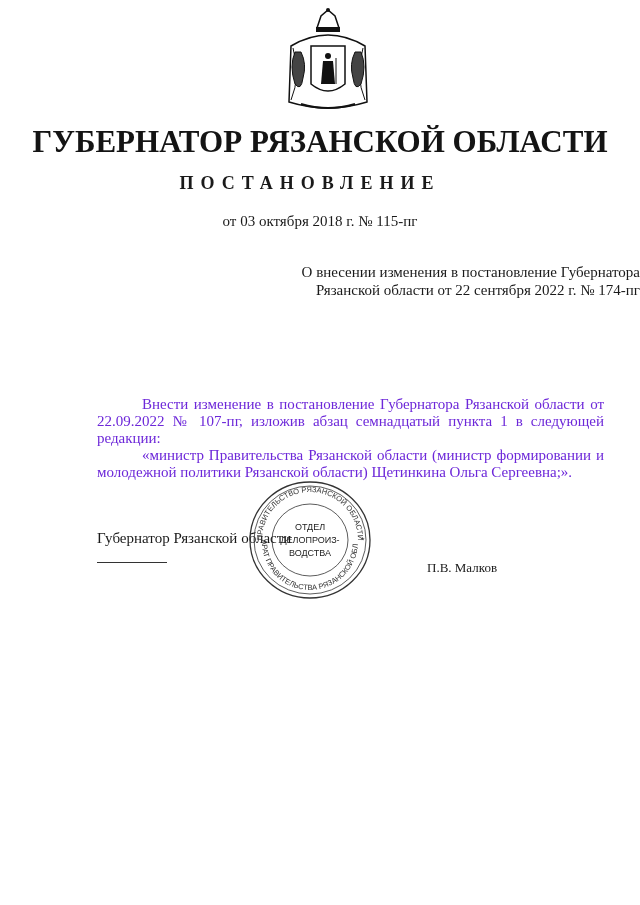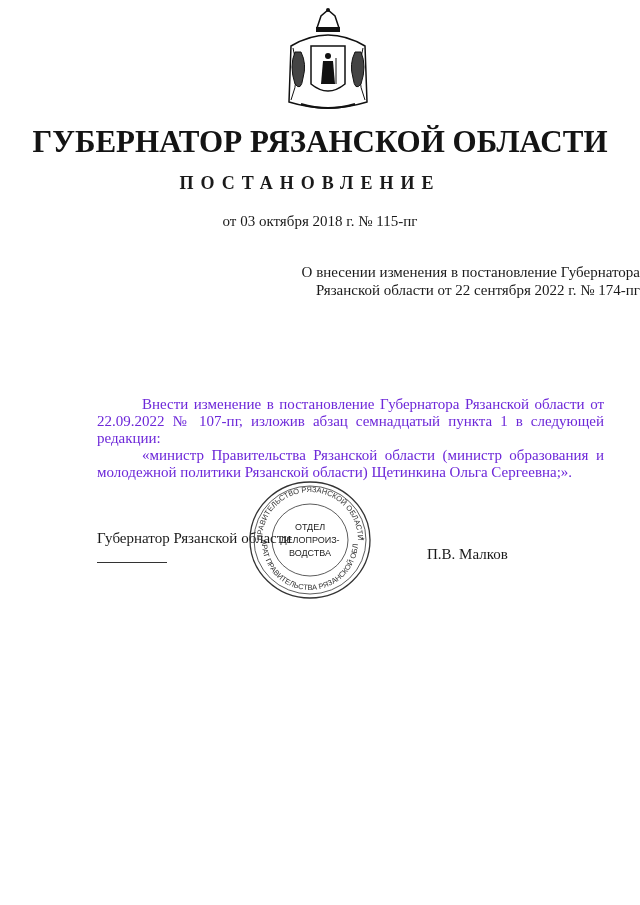--- a/index.html
+++ b/index.html
@@ -13,21 +13,21 @@
              font-size: 18px; font-weight: bold; letter-spacing: 7px; color: #1a1a1a; }
   .docdate { position: absolute; left: 0; width: 640px; top: 213px; text-align: center;
              font-size: 15px; color: #1a1a1a; }
   .subject { position: absolute; left: 0; width: 640px; top: 263px; text-align: center;
              font-size: 15px; line-height: 18px; color: #1a1a1a; }
   .subject div { white-space: nowrap; text-align: right; }
   .body { position: absolute; left: 97px; width: 507px; top: 372px;
           font-size: 15px; line-height: 17px; text-align: justify; color: #6d28d9; margin-top: 24px; }
   .body p { margin: 0; text-indent: 45px; }
   .sign-left { position: absolute; left: 97px; top: 530px; font-size: 15px; color: #1a1a1a; }
-  .sign-right { position: absolute; left: 427px; top: 546px; font-size: 15px; color: #1a1a1a; }
+  .sign-right { position: absolute; left: 427px; top: 560px; font-size: 13px; color: #1a1a1a; }
   .sign-line { position: absolute; left: 97px; top: 562px; width: 70px; height: 0;
                border-top: 1px solid #333; }
   .stamp { position: absolute; left: 248px; top: 480px; width: 124px; height: 120px; }
 </style>
 </head>
 <body>
 
 <div class="page">
 
   <svg class="emblem" viewBox="0 0 94 110">
@@ -56,21 +56,21 @@
   <div class="doctype">ПОСТАНОВЛЕНИЕ</div>
   <div class="docdate">от 03 октября 2018 г. № 115-пг</div>
 
   <div class="subject">
     <div>О внесении изменения в постановление Губернатора</div>
     <div>Рязанской области от 22 сентября 2022 г. № 174-пг</div>
   </div>
 
   <div class="body">
     <p>Внести изменение в постановление Губернатора Рязанской области от 22.09.2022 № 107-пг, изложив абзац семнадцатый пункта 1 в следующей редакции:</p>
-    <p>«министр Правительства Рязанской области (министр образования и молодежной политики Рязанской области) Щетинкина Ольга Сергеевна;».</p>
+    <p>«министр Правительства Рязанской области (министр формировании и молодежной политики Рязанской области) Щетинкина Ольга Сергеевна;».</p>
   </div>
 
   <div class="sign-left">Губернатор Рязанской области</div>
   <div class="sign-right">П.В. Малков</div>
   <div class="sign-line"></div>
 
   <svg class="stamp" viewBox="0 0 124 120">
     <defs>
       <path id="arcTop" d="M14 60 A48 48 0 0 1 110 60"></path>
       <path id="arcBot" d="M14 62 A48 48 0 0 0 110 62"></path>

